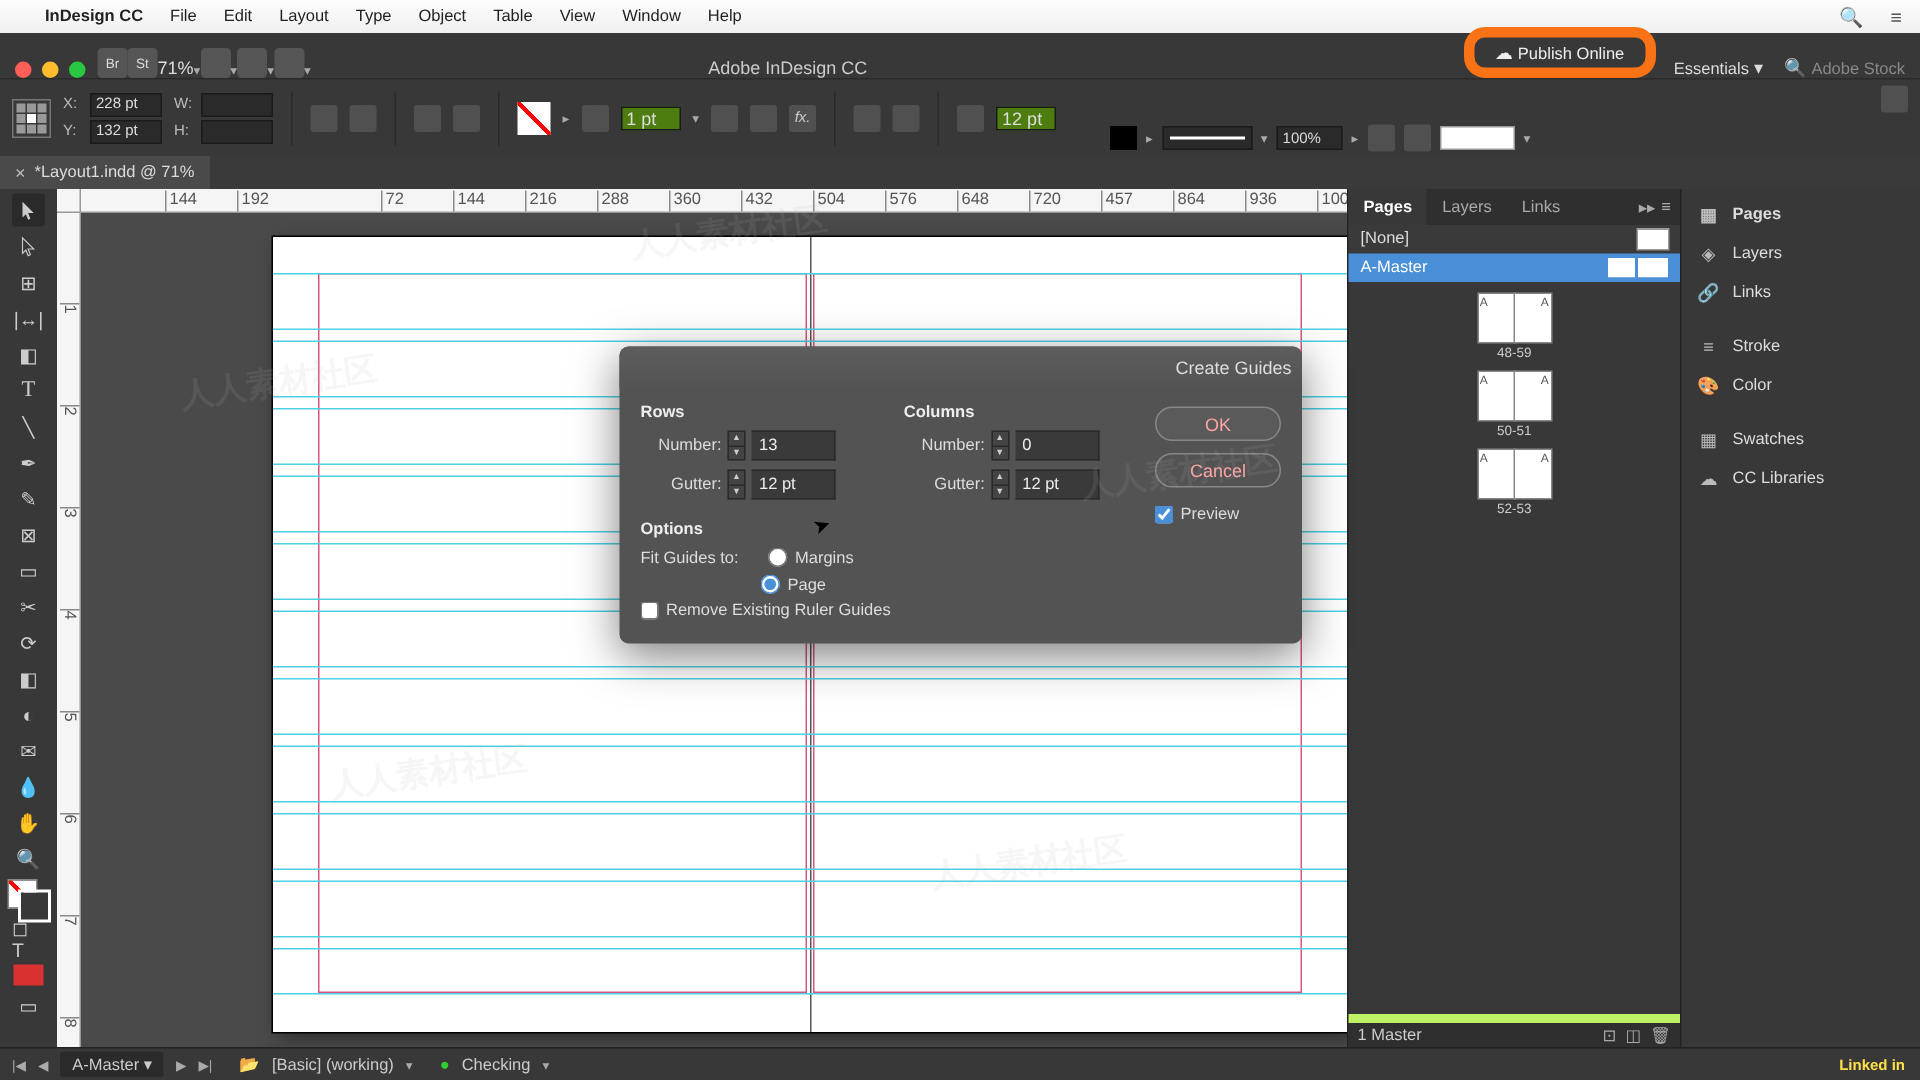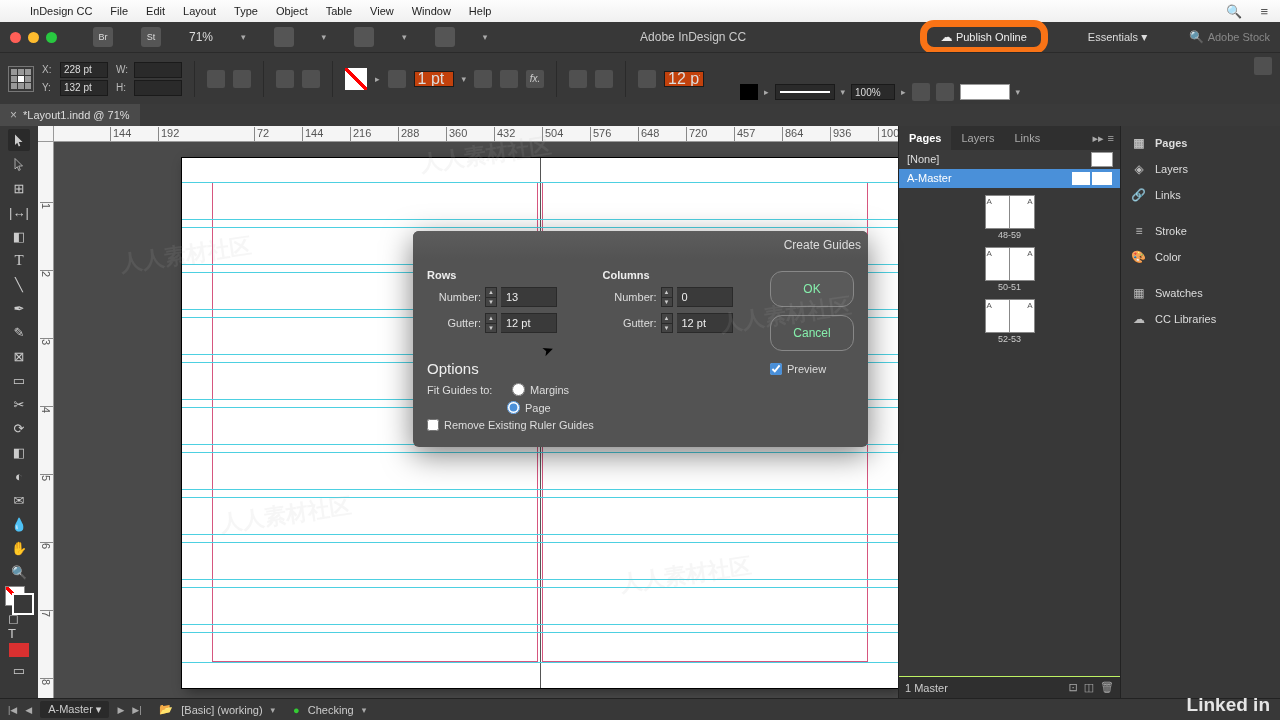--- a/index.html
+++ b/index.html
@@ -1,22 +1,22 @@
 <!DOCTYPE html>
 <html><head>
 <meta charset="utf-8">
 <style>
 *{margin:0;padding:0;box-sizing:border-box;font-family:-apple-system,Helvetica,Arial,sans-serif;font-size:11px;user-select:none}
 body{background:#4a4a4a;width:1280px;height:720px;overflow:hidden;position:relative}
 .menubar{height:22px;background:linear-gradient(#fdfdfd,#f0f0f0);display:flex;align-items:center;padding:0 12px;gap:18px;color:#222}
 .menubar .apple{font-size:14px}
-.menubar .app{font-weight:400}
+.menubar .app{font-weight:700}
 .menubar .spacer{flex:1}
 .mb-icon{font-size:13px;color:#555}
-.topbar{height:30px;background:#383838;display:flex;align-items:center;padding:0 10px;gap:28px;color:#ccc}
+.topbar{height:30px;background:#383838;display:flex;align-items:flex-end;padding:0 10px;gap:0;color:#ccc}
 .traffic{display:flex;gap:7px;margin-right:8px}
 .dot{width:11px;height:11px;border-radius:50%}
 .dot.r{background:#ff5f57}.dot.y{background:#febc2e}.dot.g{background:#28c840}
 .tbicon{width:20px;height:20px;background:#555;border-radius:3px}
 .zoom{color:#ddd;font-size:12px}
 .chev{font-size:9px;color:#aaa;cursor:pointer}
 .pubbtn{margin-left:auto;background:#383838;border:7px solid #f97316;border-radius:14px;padding:3px 14px;color:#eee;font-size:12px}
 .workspace{color:#ddd;font-size:12px;margin-left:12px}
 .stock{color:#888;font-size:12px;margin-left:14px}
 .ctrlbar{height:52px;background:#383838;border-top:1px solid #2a2a2a;display:flex;align-items:center;padding:0 8px;gap:8px;color:#ccc;position:relative}
@@ -24,21 +24,21 @@
 .ref div{background:#999}
 .ref .sel{background:#fff}
 .xyfld{display:flex;flex-direction:column;gap:2px}
 .fldpair{display:flex;align-items:center;gap:4px}
 .fldpair label{width:14px;color:#bbb;font-size:10px}
 .fldpair input{width:48px;height:16px;background:#2a2a2a;border:1px solid #1a1a1a;color:#ddd;padding:0 3px;font-size:10px}
 .ctlicon{width:18px;height:18px;background:#505050;border-radius:2px}
 .sep{width:1px;height:36px;background:#2a2a2a;margin:0 4px}
 .strokeSw{width:22px;height:22px;background:#fff;position:relative}
 .strokeSw::after{content:'';position:absolute;inset:0;background:linear-gradient(to top right,transparent 45%,red 45%,red 55%,transparent 55%)}
-.ptfld{width:40px;height:16px;background:#c2410c;border:1px solid #1a1a1a;color:#ddd;padding:0 3px;font-size:16px}
+.ptfld{width:40px;height:16px;background:#4d7c0f;border:1px solid #1a1a1a;color:#ddd;padding:0 3px;font-size:12px}
 .strokeline{width:60px;height:16px;background:#2a2a2a;border:1px solid #1a1a1a;position:relative}
 .strokeline::after{content:'';position:absolute;left:4px;right:4px;top:50%;height:2px;background:#fff;transform:translateY(-50%)}
 .pctfld{width:44px;height:16px;background:#2a2a2a;border:1px solid #1a1a1a;color:#ddd;padding:0 3px;font-size:10px}
 .fxbox{width:50px;height:16px;background:#fff;border:1px solid #999}
 .tabstrip{height:22px;background:#3a3a3a;display:flex;align-items:center}
 .doctab{height:22px;background:#4a4a4a;padding:0 10px;display:flex;align-items:center;gap:6px;color:#ddd;font-size:11px}
 .doctab .x{font-size:12px;color:#bbb}
 .main{position:absolute;left:0;right:0;top:126px;bottom:22px;display:flex}
 .toolbox{width:38px;background:#383838;display:flex;flex-direction:column;align-items:center;gap:2px;padding:3px 0}
 .tool{width:22px;height:22px;display:flex;align-items:center;justify-content:center;color:#ccc;border-radius:2px;font-size:13px}
@@ -72,21 +72,21 @@
 .mrow.sel{background:#4a90d9;color:#fff}
 .mthumb{width:20px;height:13px;background:#fff;outline:1px solid #999}
 .mthumb.sel{outline:2px solid #4a90d9}
 .pagesthumbs{flex:1;padding:8px;display:flex;flex-direction:column;align-items:center;gap:8px;overflow:hidden}
 .sprthumb{display:flex;flex-direction:column;align-items:center;gap:2px}
 .sprthumb .pair{display:flex}
 .pgthumb{width:24px;height:32px;background:#fff;outline:1px solid #888;position:relative}
 .pgthumb .a{position:absolute;top:1px;font-size:8px;color:#555}
 .pgthumb .a.l{left:1px}.pgthumb .a.r{right:1px}
 .sprthumb .lbl{font-size:9px;color:#ccc}
-.pfoot{height:22px;background:#2f2f2f;border-top:1px solid #bef264;display:flex;align-items:center;padding:0 6px;color:#ccc;font-size:10px;gap:6px}
+.pfoot{height:22px;background:#2f2f2f;border-top:6px solid #bef264;display:flex;align-items:center;padding:0 6px;color:#ccc;font-size:10px;gap:6px}
 .pfoot .sp{flex:1}
 .pfoot .ic{color:#aaa;font-size:11px}
 .rpanel{width:160px;background:#383838;border-left:1px solid #222;padding:4px 0}
 .rpitem{display:flex;align-items:center;gap:8px;padding:6px 10px;color:#ddd;font-size:11px}
 .rpitem.hdr{font-weight:600}
 .rpitem .ic{width:16px;text-align:center;color:#bbb;font-size:12px}
 .rpsep{height:10px}
 .dialog{position:absolute;left:413px;top:231px;width:455px;background:#535353;border-radius:6px;box-shadow:0 8px 30px rgba(0,0,0,.5);color:#ddd}
 .dtitle{text-align:right;padding:7px;font-size:12px;background:linear-gradient(#5d5d5d,#535353);border-radius:6px 6px 0 0}
 .dbody{display:flex;padding:10px 14px 16px}
@@ -94,33 +94,33 @@
 .dright{width:96px;display:flex;flex-direction:column;gap:8px;align-items:stretch;padding-left:12px;padding-top:2px}
 .dsection{display:flex;gap:20px}
 .dgroup{flex:1}
 .dgroup h4{font-size:11px;font-weight:600;margin-bottom:6px;color:#eee}
 .dfld{display:flex;align-items:center;gap:4px;margin-bottom:6px}
 .dfld label{width:54px;text-align:right;color:#ddd;font-size:11px}
 .spin{display:flex;flex-direction:column;width:12px;background:#444;border:1px solid #2a2a2a;height:20px}
 .spin div{flex:1;display:flex;align-items:center;justify-content:center;font-size:6px;color:#ccc}
 .spin div:first-child{border-bottom:1px solid #2a2a2a}
 .dinput{width:56px;height:20px;background:#3a3a3a;border:1px solid #2a2a2a;border-left:0;color:#eee;padding:0 5px;font-size:11px}
-.dbtn{height:36px;border-radius:12px;border:1px solid #888;background:transparent;color:#86efac;font-size:12px;cursor:pointer}
+.dbtn{height:23px;border-radius:12px;border:1px solid #888;background:transparent;color:#fca5a5;font-size:12px;cursor:pointer}
 .dbtn.pri{background:#5a5a5a}
 .dchk{display:flex;align-items:center;gap:5px;font-size:11px;color:#ddd}
 .dchk input{width:12px;height:12px;accent-color:#4a90d9}
-.dopts h4{font-size:15px;font-weight:400;margin:13px 0 6px;color:#eee}
+.dopts h4{font-size:11px;font-weight:700;margin:0 0 6px;color:#eee}
 .drad{display:flex;align-items:center;gap:5px;margin-bottom:5px;font-size:11px}
 .drad.indent{margin-left:80px}
 .drad input{accent-color:#4a90d9}
 .cursor{position:absolute;left:542px;top:342px;font-size:14px;color:#000;pointer-events:none;transform:rotate(-20deg)}
 .statusbar{position:absolute;left:0;right:0;bottom:0;height:22px;background:#383838;display:flex;align-items:center;padding:0 8px;gap:8px;color:#ccc;font-size:10px;border-top:1px solid #222}
 .statusbar .sel{background:#2a2a2a;padding:2px 8px;border-radius:2px}
 .statusbar .navbtn{color:#aaa;font-size:9px;cursor:pointer}
-.linkedin{position:absolute;right:10px;bottom:4px;color:#e5e5e5;font-size:19px;font-weight:600}
+.linkedin{position:absolute;right:10px;bottom:4px;color:#fde047;font-size:10px;font-weight:600}
 .watermark{position:absolute;color:rgba(180,180,180,.12);font-size:22px;font-weight:600;pointer-events:none;transform:rotate(-8deg)}
 </style>
 </head>
 <body>
 
 <div class="menubar">
   <span class="apple"></span>
   <span class="app">InDesign CC</span>
   <span>File</span>
   <span>Edit</span>

